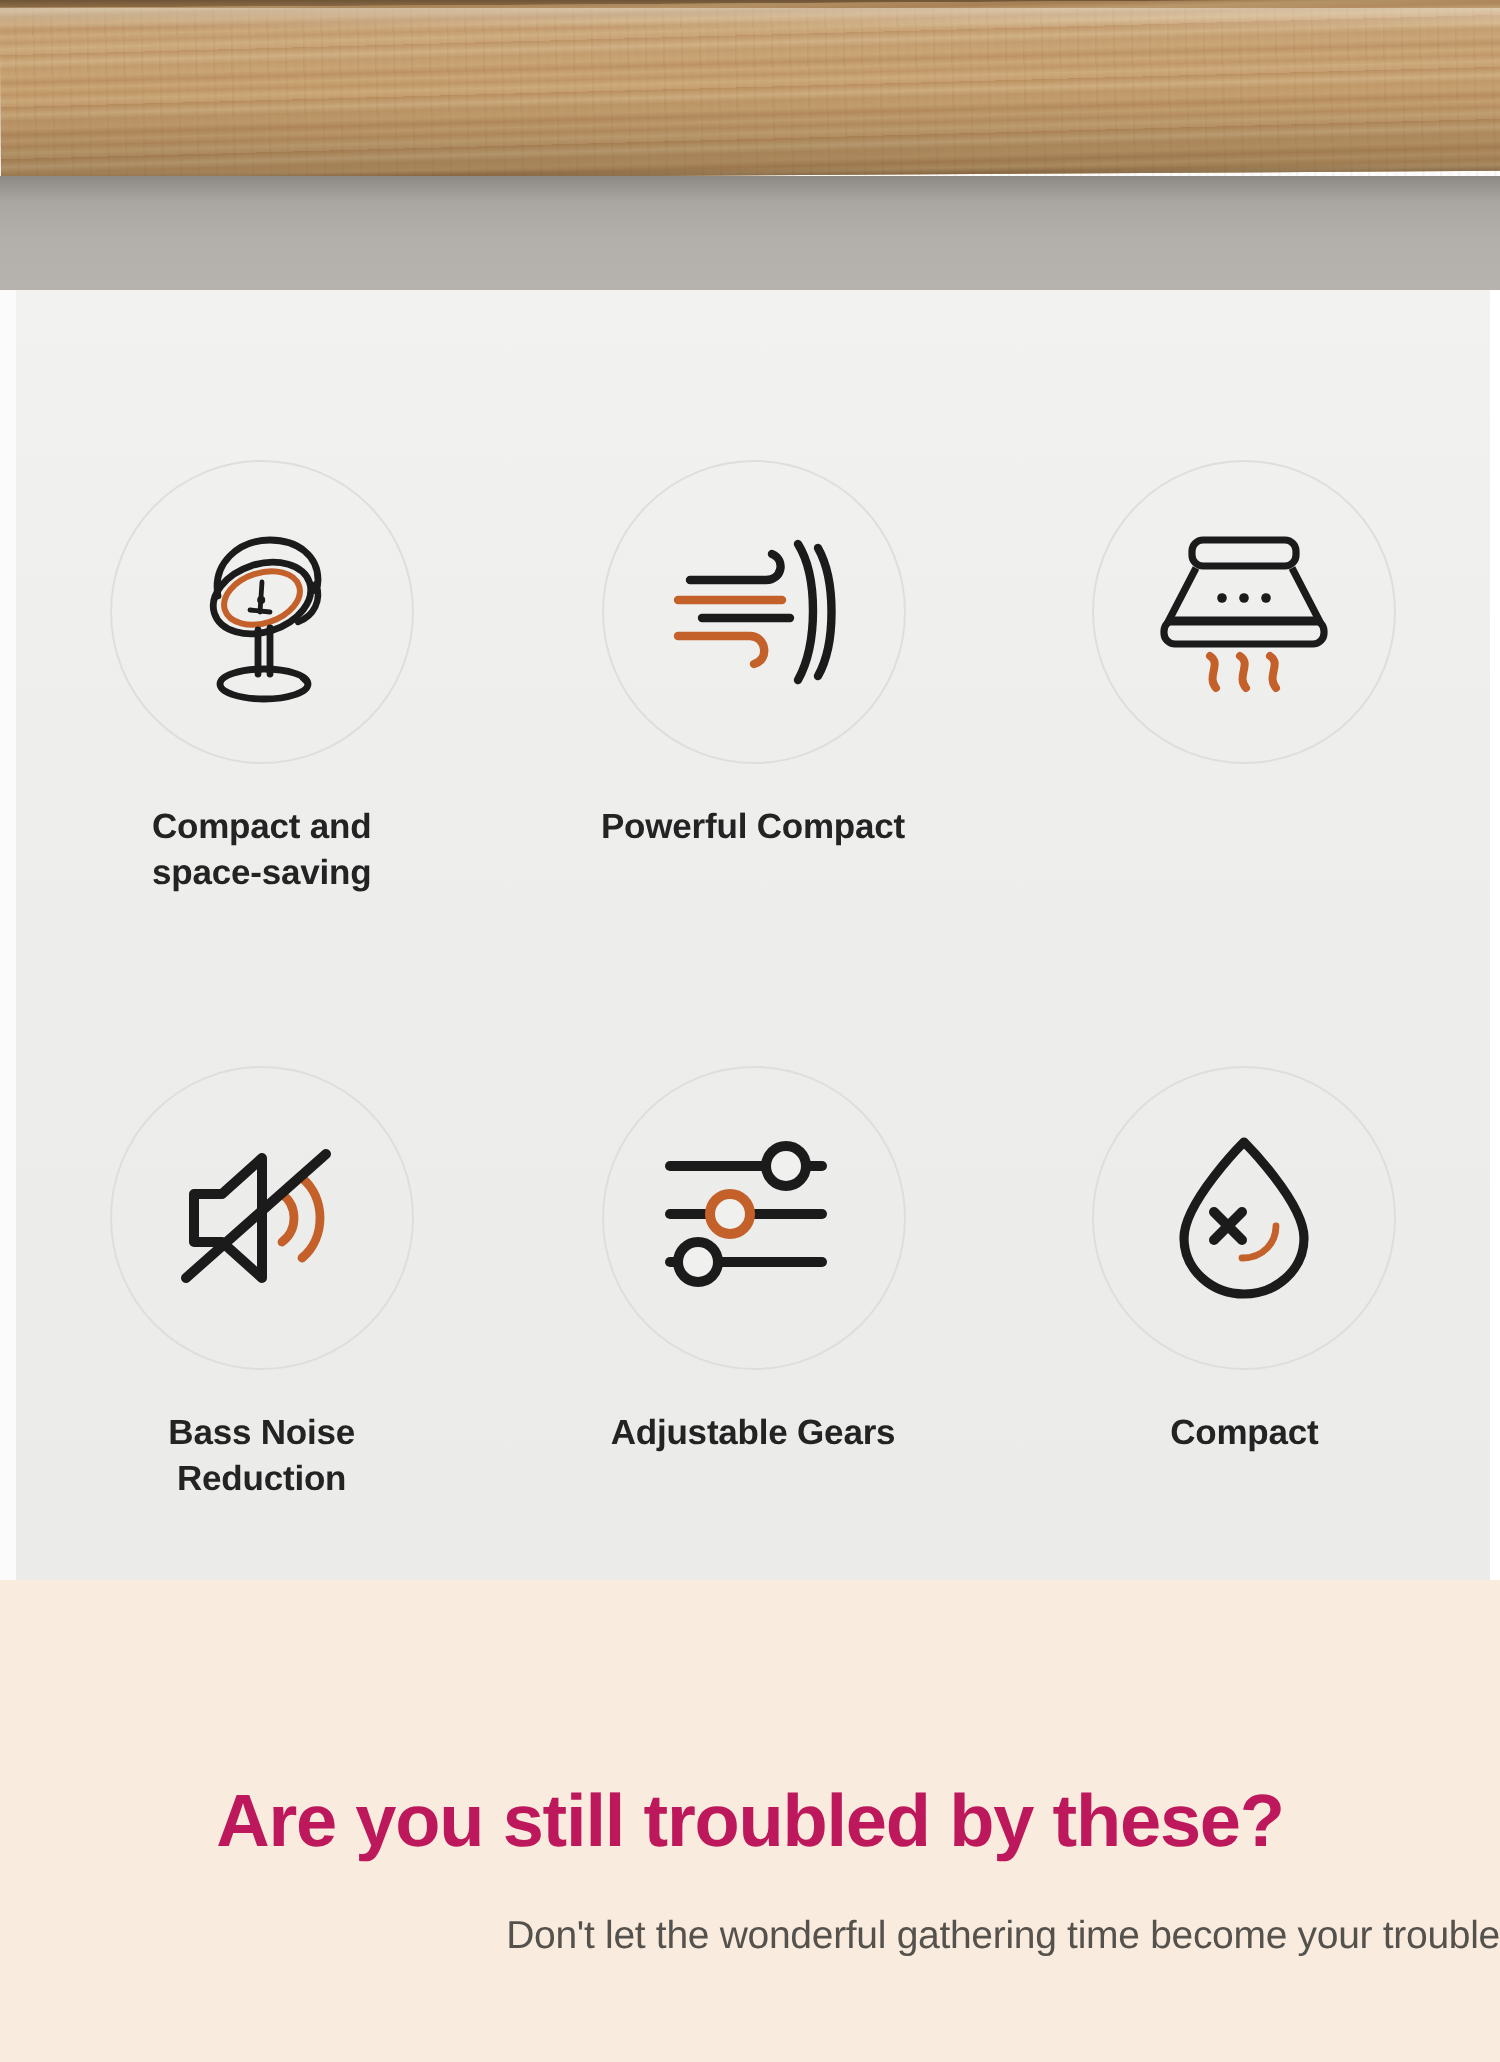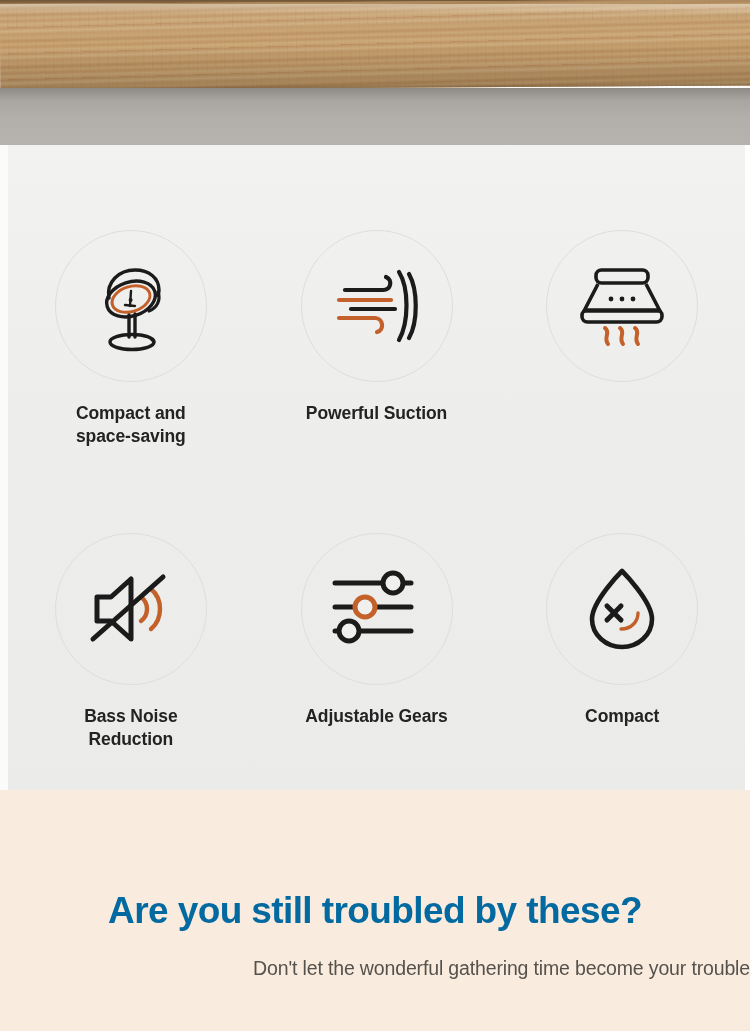--- a/index.html
+++ b/index.html
@@ -168,21 +168,21 @@
     background: #f9ebdd;
   }
   .headline {
     position: absolute;
     top: 100px;
     left: 0;
     width: 750px;
     text-align: center;
     font-size: 37px;
     font-weight: bold;
-    color: #0369a1;
+    color: #be185d;
     letter-spacing: -0.6px;
   }
   .subheadline {
     position: absolute;
     top: 167px;
     left: 0;
     width: 750px;
     text-align: right;
     font-size: 19.5px;
     font-weight: normal;
@@ -245,21 +245,21 @@
               <path d="M14 46 H66" stroke="#c4602a" stroke-width="4.2" stroke-linecap="round"></path>
 
               <path d="M26 55 H70" stroke="#1b1b1b" stroke-width="4.2" stroke-linecap="round"></path>
 
               <path d="M14 64 H50 C58 64, 60 76, 52 78" stroke="#c4602a" stroke-width="4.2" stroke-linecap="round" fill="none"></path>
 
               <path d="M74 18 C84 34, 84 68, 74 86" stroke="#1b1b1b" stroke-width="4.2" stroke-linecap="round" fill="none"></path>
               <path d="M84 20 C93 36, 93 68, 84 84" stroke="#1b1b1b" stroke-width="4.2" stroke-linecap="round" fill="none"></path>
             </svg>
           </div>
-          <div class="feature-label">Powerful Suction</div>
+          <div class="feature-label">Powerful Compact</div>
         </div>
 
         <div class="feature-cell">
           <div class="icon-circle">
             <svg width="104" height="104" viewBox="0 0 104 104" fill="none">
 
               <rect x="26" y="16" width="52" height="13" rx="5.5" stroke="#1b1b1b" stroke-width="3.6" fill="none"></rect>
 
               <path d="M28 30 L14 57 H90 L76 30" stroke="#1b1b1b" stroke-width="3.6" stroke-linejoin="round" fill="none"></path>
 

